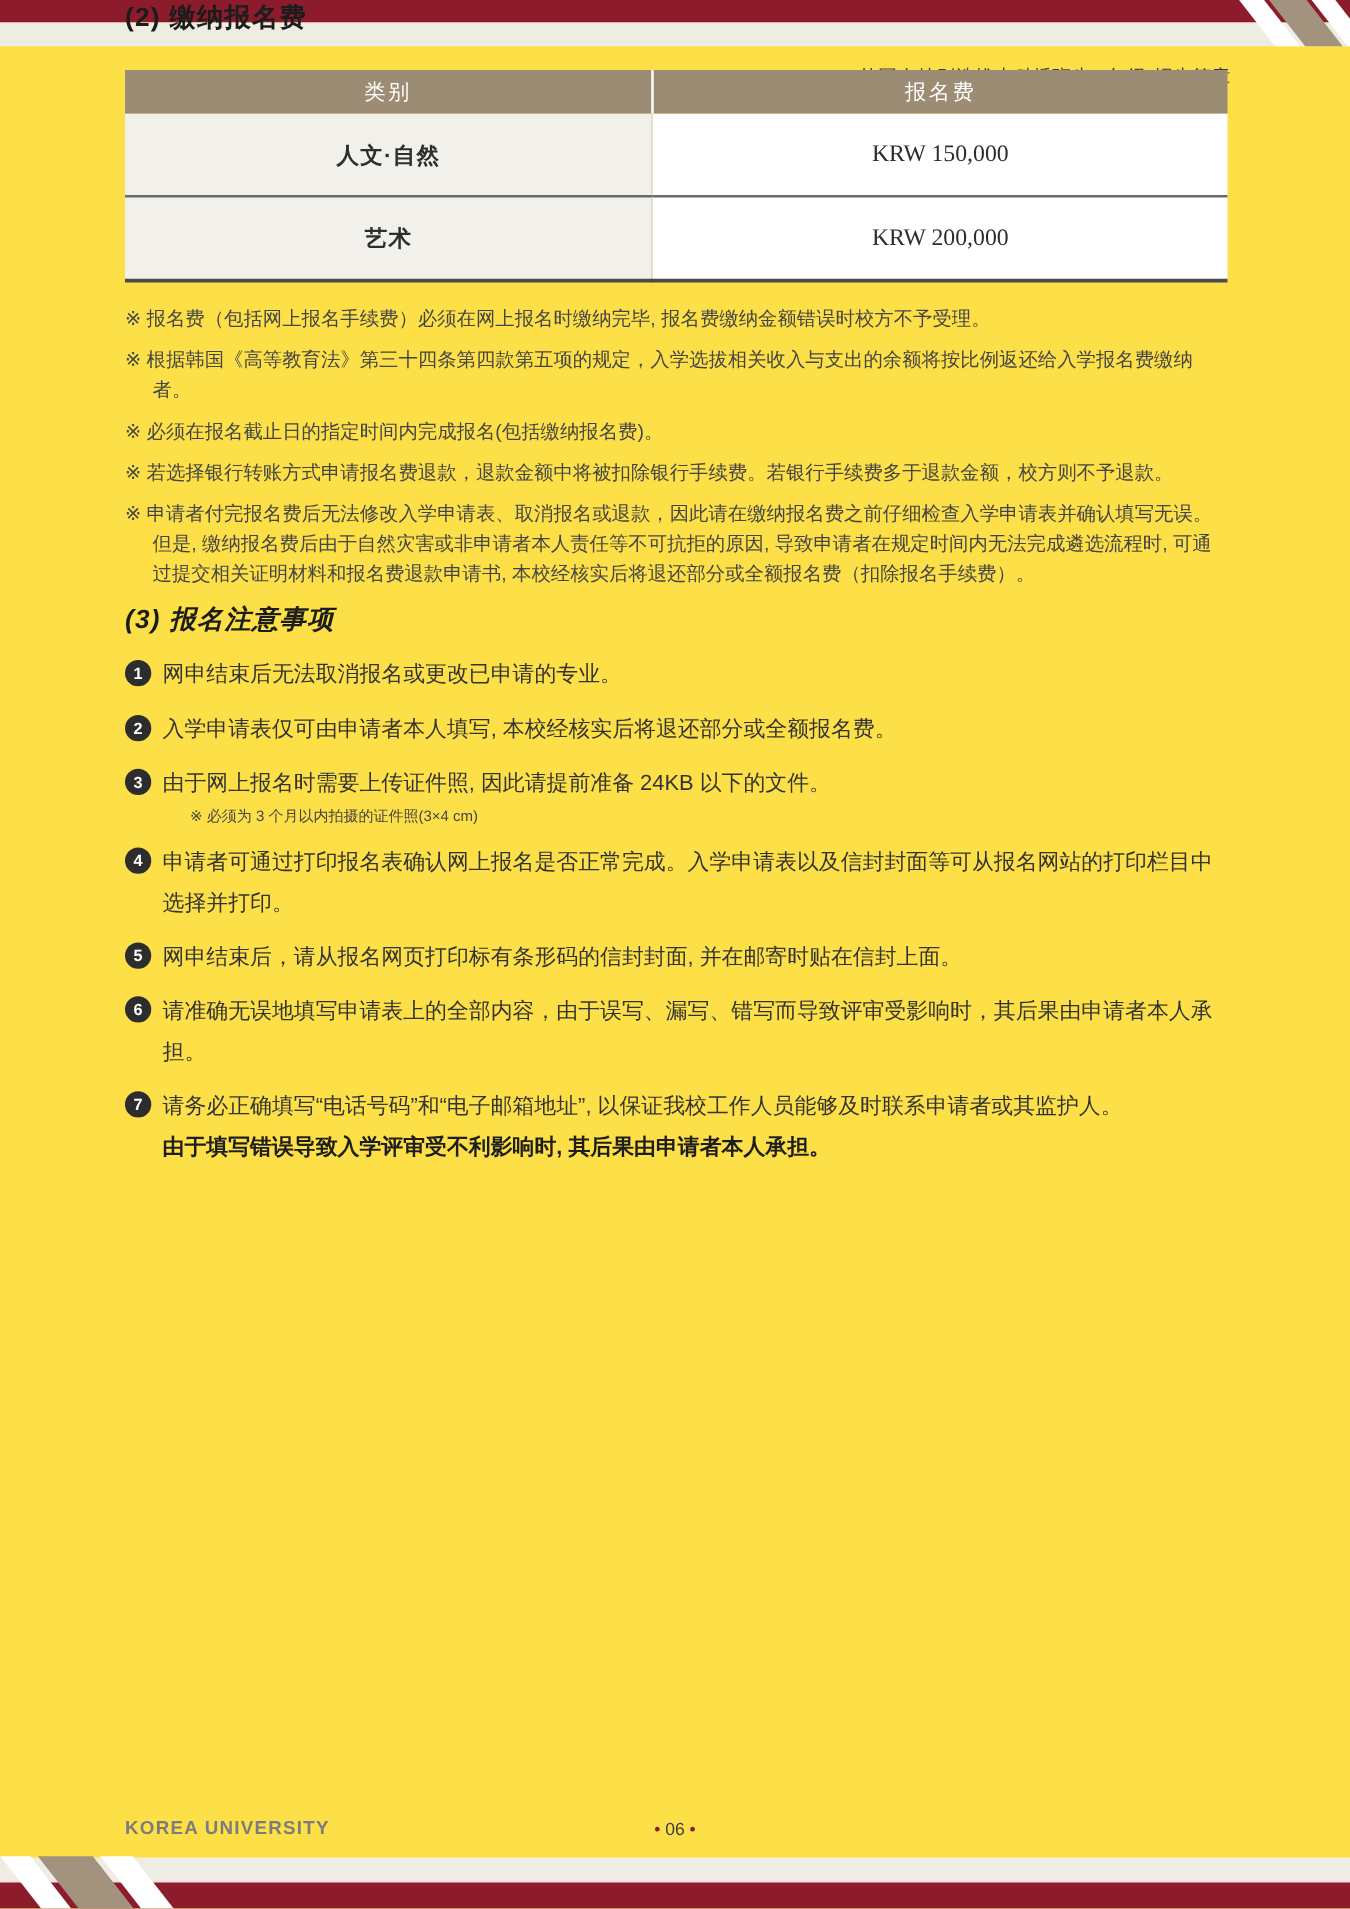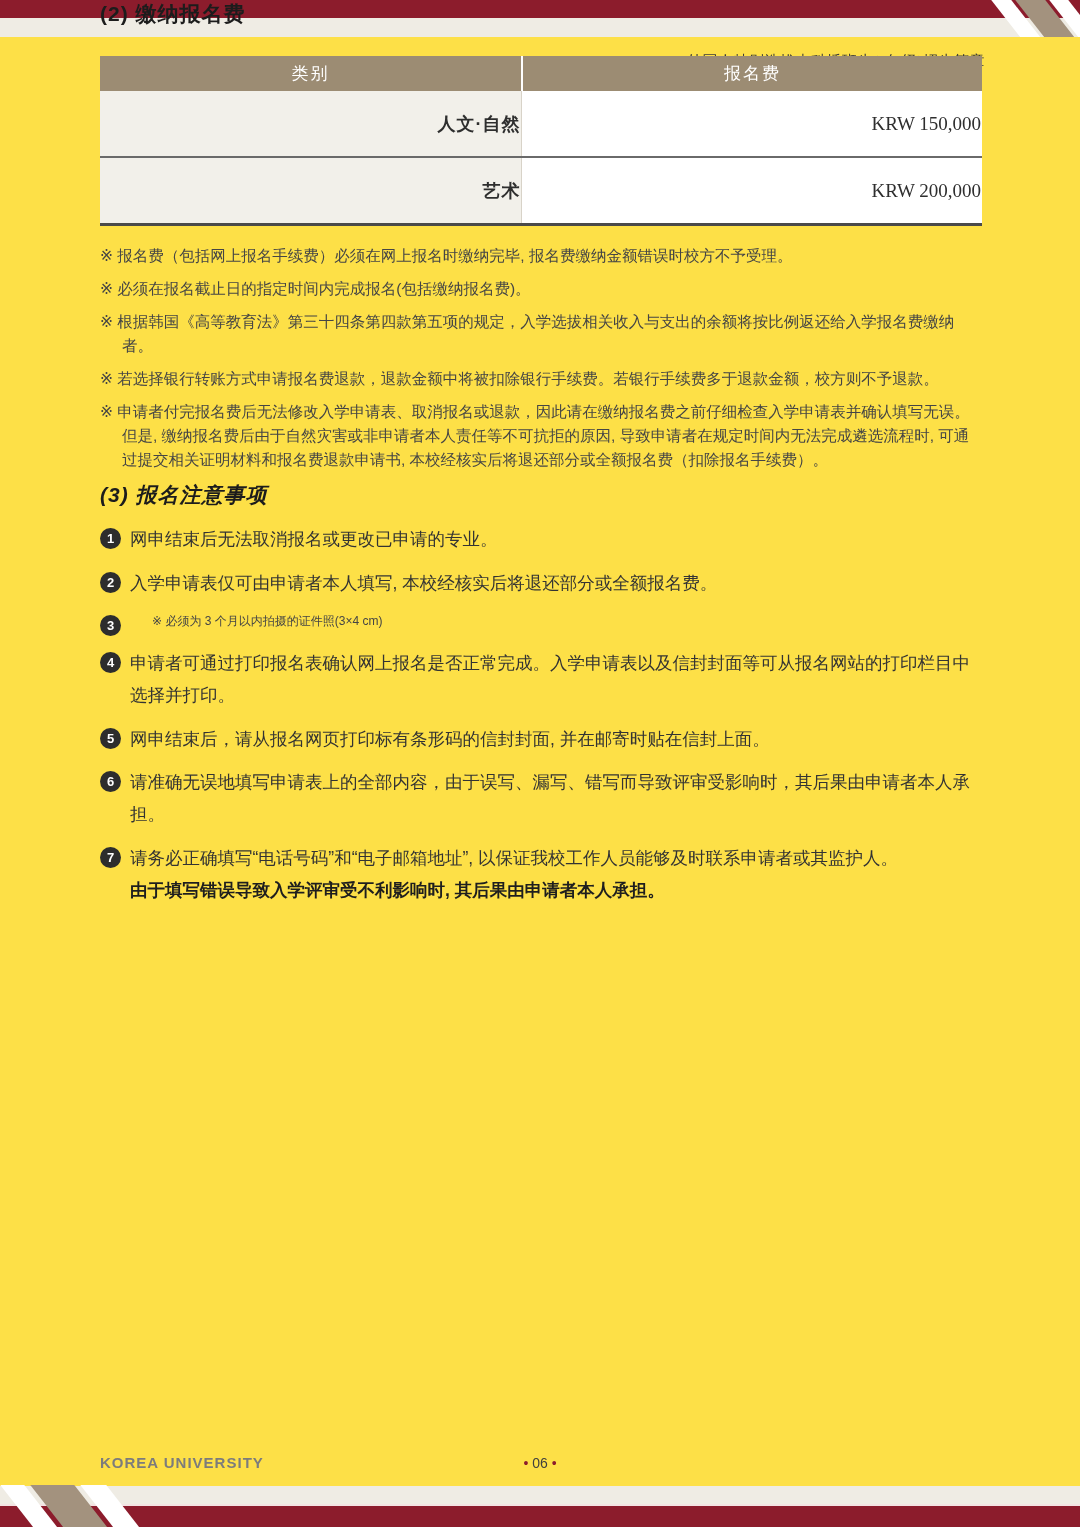--- a/index.html
+++ b/index.html
@@ -40,21 +40,21 @@
   table.fee{
     width:100%;border-collapse:collapse;margin-top:28px;
     border-bottom:3px solid #4a4a4a;table-layout:fixed;
   }
   table.fee th{
     background:#9c8c73;color:#ffffff;font-weight:normal;
     font-size:17px;height:33px;letter-spacing:2px;
   }
   table.fee th.cat-h{width:47.5%;border-right:2px solid #ffffff;}
   table.fee td{
-    height:63px;text-align:right;vertical-align:middle;font-size:18px;color:#2e2e2e;
+    height:63px;text-align:center;vertical-align:middle;font-size:18px;color:#2e2e2e;
   }
   table.fee td.cat{background:#f2f0ea;border-right:1px solid #d8d3c8;font-weight:bold;letter-spacing:1px;}
   table.fee td.fee-v{background:#ffffff;font-family:"Liberation Serif","DejaVu Serif",serif;font-size:19px;}
   table.fee tbody tr + tr td{border-top:2px solid #6a6a6a;}
   
   .notes{margin-top:18px;}
   .notes p{
     margin:0 0 9px 0;font-size:15.5px;line-height:1.55;color:#454545;
     padding-left:22px;text-indent:-22px;
   }
@@ -115,22 +115,22 @@
         </tr>
         <tr>
           <td class="cat">艺术</td>
           <td class="fee-v">KRW 200,000</td>
         </tr>
       </tbody>
     </table>
 
     <div class="notes">
       <p>※ 报名费（包括网上报名手续费）必须在网上报名时缴纳完毕, 报名费缴纳金额错误时校方不予受理。</p>
+      <p>※ 根据韩国《高等教育法》第三十四条第四款第五项的规定，入学选拔相关收入与支出的余额将按比例返还给入学报名费缴纳者。</p>
       <p>※ 必须在报名截止日的指定时间内完成报名(包括缴纳报名费)。</p>
-      <p>※ 根据韩国《高等教育法》第三十四条第四款第五项的规定，入学选拔相关收入与支出的余额将按比例返还给入学报名费缴纳者。</p>
       <p>※ 若选择银行转账方式申请报名费退款，退款金额中将被扣除银行手续费。若银行手续费多于退款金额，校方则不予退款。</p>
       <p>※ 申请者付完报名费后无法修改入学申请表、取消报名或退款，因此请在缴纳报名费之前仔细检查入学申请表并确认填写无误。但是, 缴纳报名费后由于自然灾害或非申请者本人责任等不可抗拒的原因, 导致申请者在规定时间内无法完成遴选流程时, 可通过提交相关证明材料和报名费退款申请书, 本校经核实后将退还部分或全额报名费（扣除报名手续费）。</p>
     </div>
 
     <h2 class="sec-title sec3-title">(3) 报名注意事项</h2>
 
     <div class="items">
 
       <div class="item">
         <span class="numc">1</span>
@@ -138,20 +138,21 @@
       </div>
 
       <div class="item">
         <span class="numc">2</span>
         <div class="itext">入学申请表仅可由申请者本人填写, 本校经核实后将退还部分或全额报名费。</div>
       </div>
 
       <div class="item">
         <span class="numc">3</span>
         <div class="itext">
+          <span>由于网上报名时需要上传证件照, 因此请提前准备 24KB 以下的文件。</span>
           <div class="subnote">※ 必须为 3 个月以内拍摄的证件照(3×4 cm)</div>
         </div>
       </div>
 
       <div class="item">
         <span class="numc">4</span>
         <div class="itext">申请者可通过打印报名表确认网上报名是否正常完成。入学申请表以及信封封面等可从报名网站的打印栏目中选择并打印。</div>
       </div>
 
       <div class="item">

